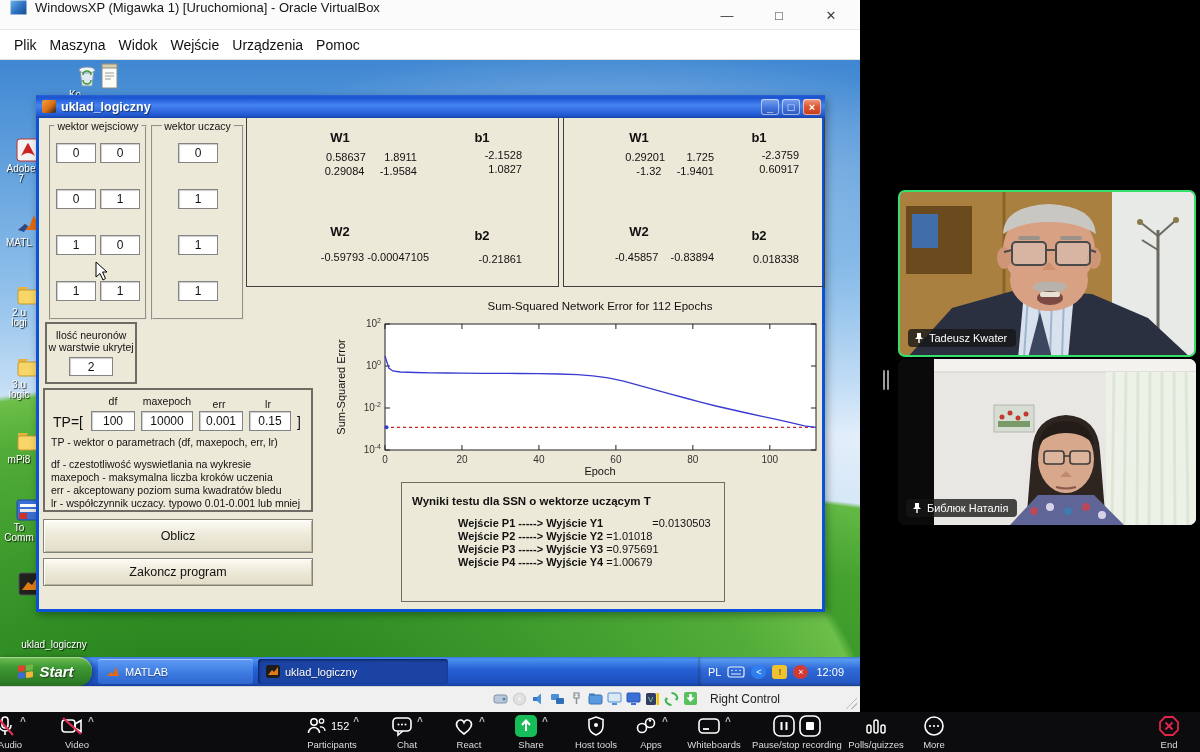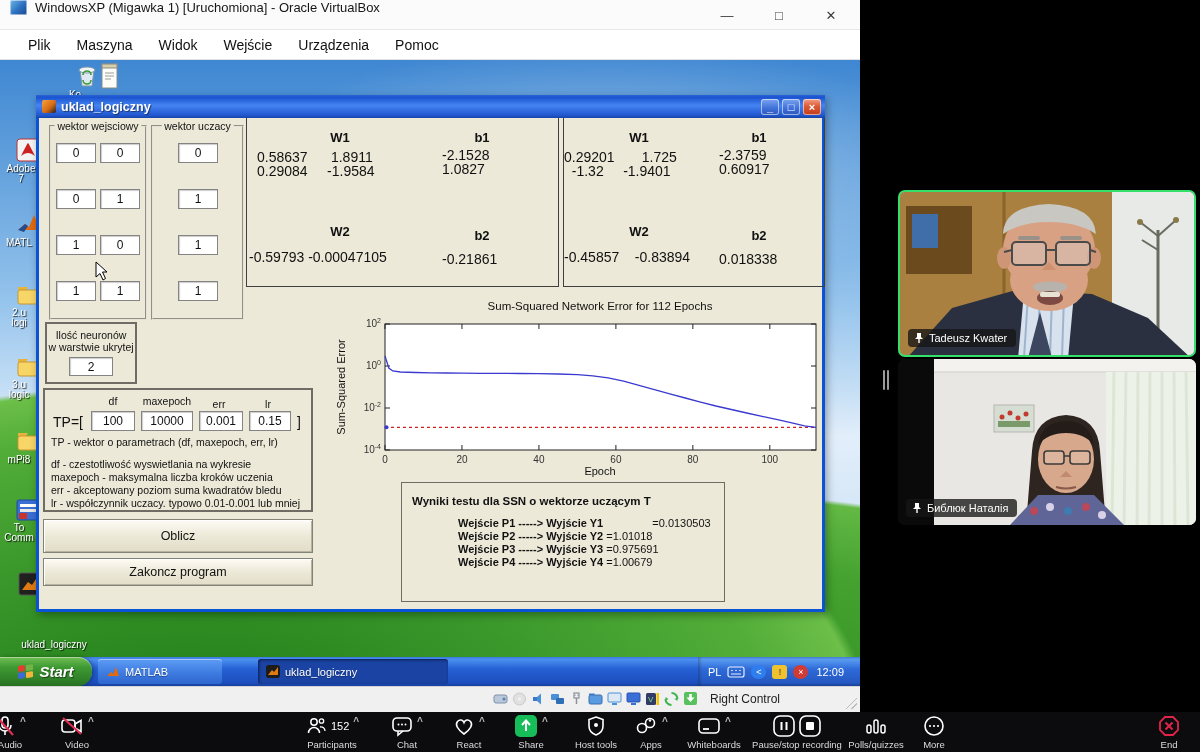--- a/index.html
+++ b/index.html
@@ -7,21 +7,21 @@
   .abs { position:absolute; }
   #stage { position:relative; width:1200px; height:752px; background:#000; }
 
   
   #share-region { position:absolute; left:0; top:0; width:860px; height:712px; background:#fff; }
   #vb-titlebar { position:absolute; left:0; top:0; width:860px; height:30px; background:#fbfbfb; display:flex; align-items:flex-start; padding-left:10px; border-bottom:1px solid #e8e8e8; }
   #vb-title-icon { width:17px; height:15px; margin-right:8px; background:linear-gradient(135deg,#6fb7e8 0%,#2d6fc0 55%,#184a8c 100%); border-radius:2px; box-shadow:inset 0 0 0 1px rgba(255,255,255,.5); }
   #vb-title-text { font-size:13px; color:#161616; }
   #vb-controls { position:absolute; right:20px; top:0; height:30px; display:flex; align-items:center; gap:34px; }
   .vb-ctl { font-size:13px; color:#3c3c3c; width:18px; text-align:center; cursor:default; }
-  #vb-menubar { position:absolute; left:0; top:30px; width:860px; height:30px; background:#ffffff; display:flex; align-items:center; gap:26px; padding-left:28px; border-bottom:1px solid #e2e2e2; }
+  #vb-menubar { position:absolute; left:0; top:30px; width:860px; height:30px; background:#ffffff; display:flex; align-items:center; gap:13px; padding-left:14px; border-bottom:1px solid #e2e2e2; }
   .vb-menu-item { font-size:14px; color:#111; }
 
   
   #vm-screen { position:absolute; left:0; top:60px; width:860px; height:652px; overflow:hidden; }
   #desktop { position:absolute; left:0; top:0; width:860px; height:597px;
     background:
       radial-gradient(130% 95% at 22% 112%, #1f7a16 0%, #38962a 30%, #52ad38 52%, #6cbf49 60%, rgba(108,191,73,0) 61%),
       radial-gradient(120% 75% at 78% 118%, #2c8a1e 0%, #45a230 45%, #63b944 60%, rgba(99,185,68,0) 61%),
       radial-gradient(60% 30% at 70% 18%, rgba(255,255,255,.35) 0%, rgba(255,255,255,0) 70%),
       linear-gradient(180deg, #3f87d2 0%, #67a4de 20%, #94c3ec 40%, #c4def5 55%, #e2eefa 63%, #bcd9f2 100%);
@@ -43,42 +43,42 @@
   .xp-btn.close { background:linear-gradient(180deg,#f1a088,#dd5a35 45%,#c13c1d); }
 
   
   .grpbox { position:absolute; border:2px groove #e6e2d4; }
   .grp-legend { position:absolute; top:-7px; left:50%; transform:translateX(-50%); background:#ece9d8; padding:0 3px; font-size:10.5px; white-space:nowrap; color:#111; }
   .xp-input { position:absolute; background:#fff; border:1px solid #848484; box-shadow:inset 1px 1px 1px rgba(0,0,0,.2); display:flex; align-items:center; justify-content:center; font-size:12px; color:#111; }
 
   .param-panel { position:absolute; border:1px solid #3f3f3f; }
   .pp-head { position:absolute; top:-8px; left:0; right:0; text-align:center; font-weight:bold; font-size:12px; color:#111; }
   .pp-lab { position:absolute; font-weight:bold; font-size:13px; color:#111; text-align:center; }
-  .pp-val { position:absolute; font-size:14px; color:#111; text-align:left; white-space:pre; line-height:14px; }
+  .pp-val { position:absolute; font-size:11px; color:#111; text-align:right; white-space:pre; line-height:14px; }
 
   .flatbox { position:absolute; border:2px solid #6e6c64; }
   .small-txt { position:absolute; font-size:10.5px; color:#111; white-space:nowrap; }
 
   .xp-push { position:absolute; background:linear-gradient(180deg,#fdfbf4,#ece9d8 50%,#e2ddc8); border:1px solid #828276; box-shadow:inset 1px 1px 0 #fff, inset -1px -1px 0 #b6b2a2; display:flex; align-items:center; justify-content:center; font-size:12.5px; color:#111; }
 
   .tick { font-family:"Liberation Sans",sans-serif; font-size:10px; fill:#333; }
   .chart-title { font-family:"Liberation Sans",sans-serif; font-size:11.5px; fill:#111; }
   .chart-axlab { font-family:"Liberation Sans",sans-serif; font-size:11px; fill:#111; }
 
   
   #taskbar { position:absolute; left:0; top:597px; width:860px; height:29px; background:linear-gradient(180deg,#3c78e0 0%,#4a90f0 8%,#2560d4 42%,#1d4fbe 88%,#16409e 100%); }
   #start-btn { position:absolute; left:0; top:0; width:92px; height:29px; border-radius:0 14px 14px 0;
     background:linear-gradient(180deg,#71bf54 0%,#3f9a33 35%,#2f7f28 80%,#276f22 100%); box-shadow:inset 0 1px 0 rgba(255,255,255,.4), 2px 0 4px rgba(0,0,0,.3);
     display:flex; align-items:center; justify-content:center; gap:5px; }
   #start-label { color:#fff; font-weight:bold; font-style:italic; font-size:15px; text-shadow:1px 1px 1px rgba(0,0,0,.5); }
   .winflag { width:16px; height:14px; display:grid; grid-template-columns:7px 7px; grid-template-rows:6px 6px; gap:1px; transform:skewY(-6deg); }
   .winflag i { border-radius:1px; }
   .task-btn { position:absolute; top:2px; height:25px; border-radius:3px; display:flex; align-items:center; gap:5px; padding:0 8px; }
   .task-btn .tlabel { color:#fff; font-size:11px; text-shadow:0 1px 1px rgba(0,0,0,.4); }
-  #task-matlab { left:98px; width:124px; background:linear-gradient(180deg,#5d9cf5,#3c79df 60%,#2f67cd); box-shadow:inset 0 1px 0 rgba(255,255,255,.45); }
+  #task-matlab { left:98px; width:155px; background:linear-gradient(180deg,#5d9cf5,#3c79df 60%,#2f67cd); box-shadow:inset 0 1px 0 rgba(255,255,255,.45); }
   #task-uklad { left:258px; width:190px; background:#1a43a4; box-shadow:inset 1px 1px 3px rgba(0,0,0,.55); }
   .task-ico { width:14px; height:13px; border-radius:2px; }
   #tray { position:absolute; right:0; top:0; width:162px; height:29px; background:linear-gradient(180deg,#4a8ae6 0%,#5a9cf2 8%,#2e6ad8 42%,#2558c2 88%,#1c48a2 100%); box-shadow:inset 2px 0 3px rgba(0,0,0,.25); display:flex; align-items:center; gap:6px; padding:0 8px 0 10px; }
   #tray-lang { color:#fff; font-size:11px; }
   .tray-ico { width:15px; height:14px; border-radius:50%; display:flex; align-items:center; justify-content:center; font-size:9px; color:#fff; }
   #tray-clock { color:#fff; font-size:11px; margin-left:2px; }
 
   
   #vb-statusbar { position:absolute; left:0; top:626px; width:860px; height:26px; background:#f0f0f0; border-top:1px solid #d5d5d5; }
   #vbs-icons { position:absolute; right:162px; top:4px; display:flex; gap:4px; align-items:center; }

